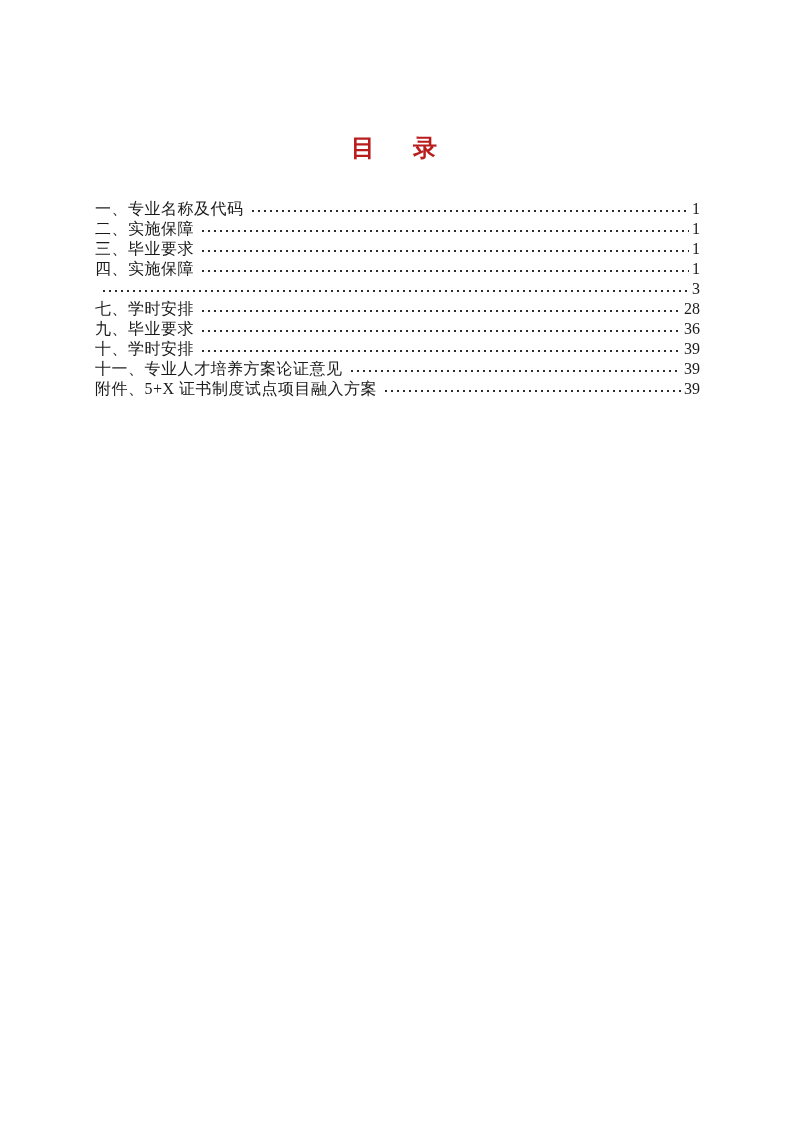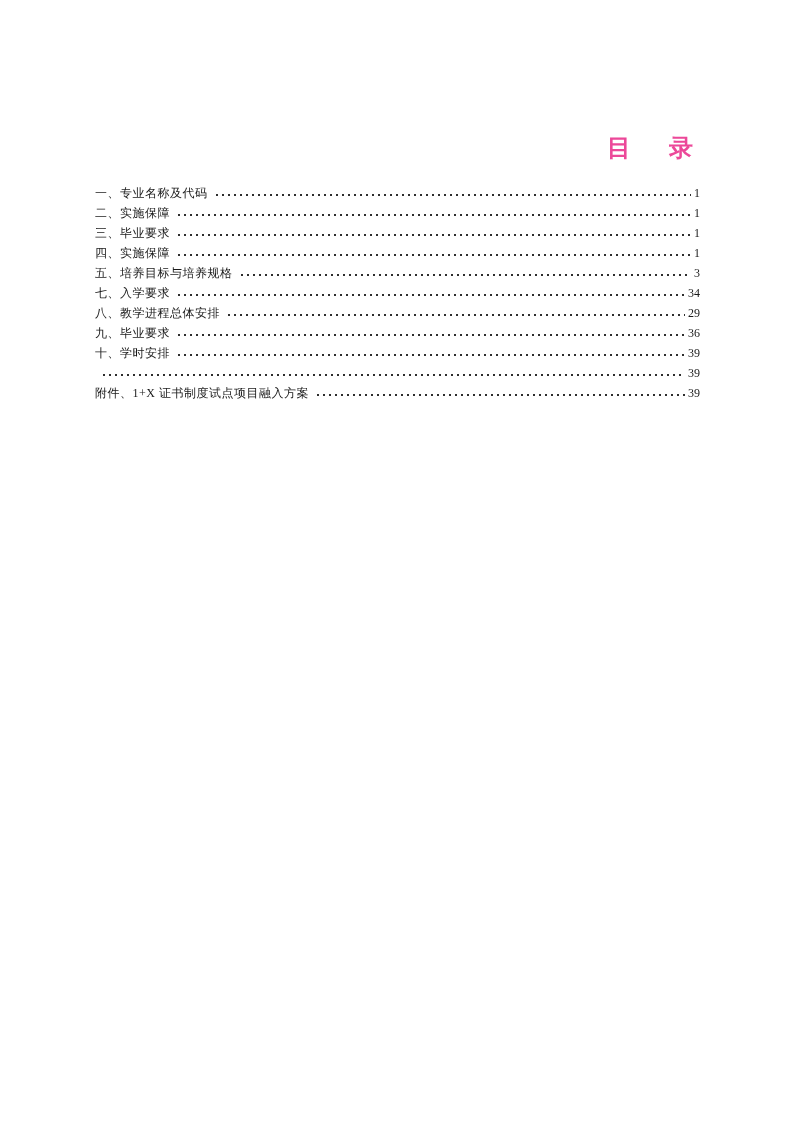--- a/index.html
+++ b/index.html
@@ -10,38 +10,38 @@
   .page {
     position: relative;
     width: 794px;
     height: 1123px;
     background: #ffffff;
     box-sizing: border-box;
     padding: 133px 94px 0 95px;
     overflow: hidden;
   }
   .doc-title {
-    margin: 0 0 20px 0;
-    text-align: right;
+    margin: 0 0 36px 0;
+    text-align: center;
     font-family: "Liberation Sans", "DejaVu Sans", sans-serif;
     font-weight: bold;
     font-size: 24px;
     line-height: 30px;
     letter-spacing: 7px;
-    color: #ec4899;
+    color: #b91c1c;
   }
   .toc {
     width: 100%;
   }
   .toc-row {
     display: flex;
     align-items: center;
     height: 20px;
     font-family: "Liberation Serif", "DejaVu Serif", serif;
-    font-size: 12px;
+    font-size: 16px;
     line-height: 20px;
     color: #1a1a1a;
     cursor: pointer;
   }
   .toc-label {
     white-space: nowrap;
     letter-spacing: 0.5px;
   }
   .toc-leader {
     flex: 1;
@@ -84,55 +84,50 @@
       <span class="toc-page">1</span>
     </div>
 
     <div class="toc-row">
       <span class="toc-label">四、实施保障</span>
       <span class="toc-leader"></span>
       <span class="toc-page">1</span>
     </div>
 
     <div class="toc-row">
-      <span class="toc-label">五、培养目标与培养规格</span>
       <span class="toc-leader"></span>
       <span class="toc-page">3</span>
     </div>
 
 
     <div class="toc-row">
-      <span class="toc-label">七、入学要求</span>
+      <span class="toc-label">七、学时安排</span>
       <span class="toc-leader"></span>
-      <span class="toc-page">34</span>
+      <span class="toc-page">28</span>
     </div>
 
-    <div class="toc-row">
-      <span class="toc-label">八、教学进程总体安排</span>
-      <span class="toc-leader"></span>
-      <span class="toc-page">29</span>
-    </div>
 
     <div class="toc-row">
       <span class="toc-label">九、毕业要求</span>
       <span class="toc-leader"></span>
       <span class="toc-page">36</span>
     </div>
 
     <div class="toc-row">
       <span class="toc-label">十、学时安排</span>
       <span class="toc-leader"></span>
       <span class="toc-page">39</span>
     </div>
 
     <div class="toc-row">
+      <span class="toc-label">十一、专业人才培养方案论证意见</span>
       <span class="toc-leader"></span>
       <span class="toc-page">39</span>
     </div>
 
     <div class="toc-row">
-      <span class="toc-label">附件、1+X 证书制度试点项目融入方案</span>
+      <span class="toc-label">附件、5+X 证书制度试点项目融入方案</span>
       <span class="toc-leader"></span>
       <span class="toc-page">39</span>
     </div>
 
   </div>
 </div>
 
 </body></html>

